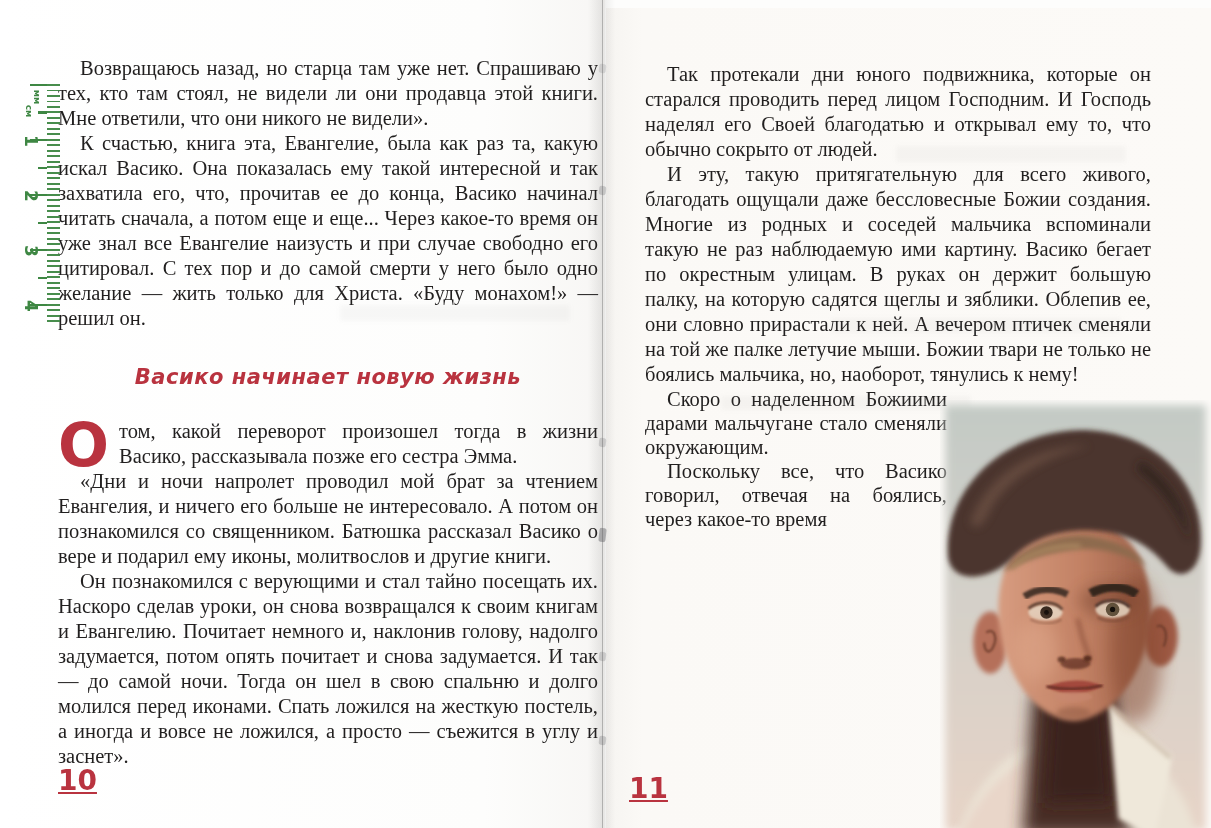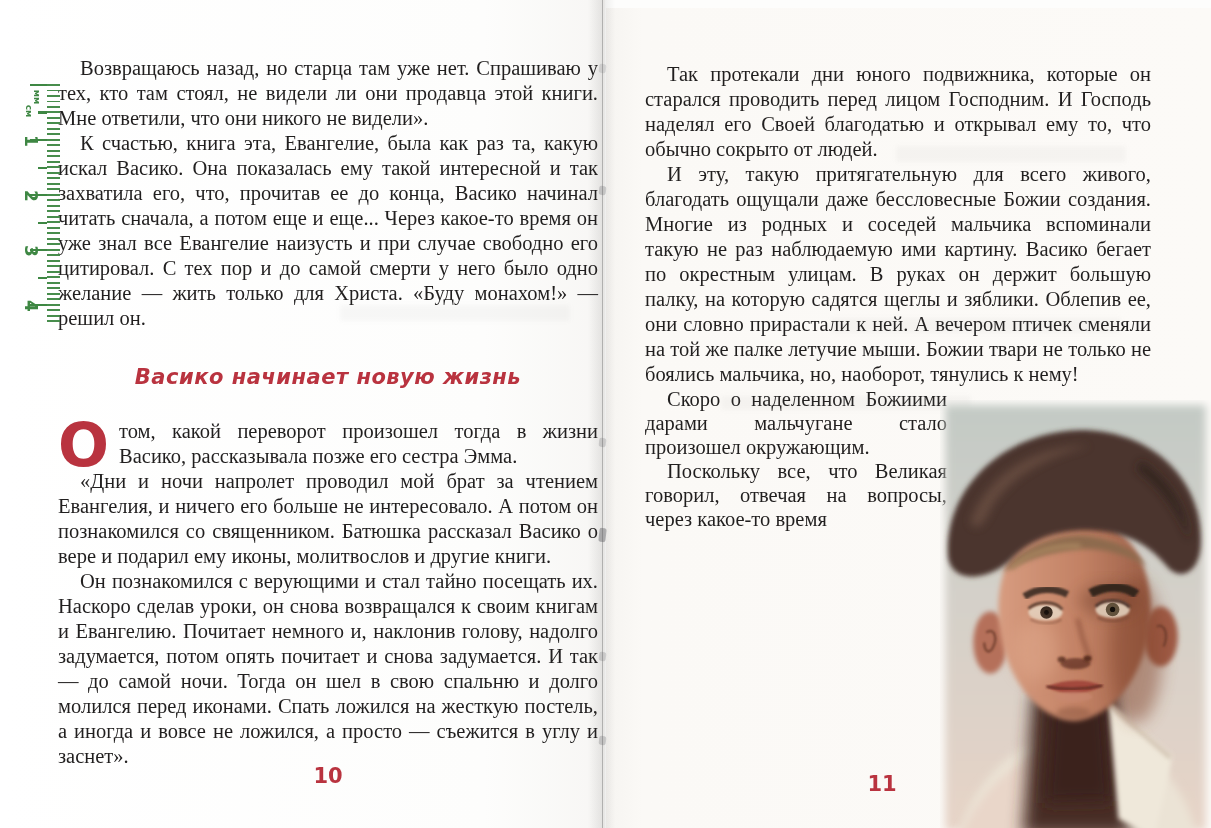--- a/index.html
+++ b/index.html
@@ -31,21 +31,21 @@
 
   .section-heading { font-family:"DejaVu Sans", sans-serif; font-weight:bold; font-style:italic;
                      font-size:21px; color:#b9333f; text-align:center; letter-spacing:0.5px;
                      margin-top:34px; margin-bottom:30px; }
 
   .dropcap-para { text-indent:0 !important; }
   .dropcap { float:left; font-family:"DejaVu Sans", sans-serif; font-weight:bold; color:#b9333f;
              font-size:60px; line-height:48px; padding:2px 10px 0 0; }
 
   .page-number { position:absolute; font-family:"DejaVu Sans", sans-serif; font-weight:bold;
-                 font-size:21px; color:#b9333f; text-align:center; }
+                 font-size:28px; color:#b9333f; text-align:left;text-decoration:underline; }
   .left  .page-number { left:58px;  top:764px; width:540px; }
   .right .page-number { left:23px;  top:764px; width:506px; }
 
   
   .col-row { display:flex; margin-top:0; }
   .narrow-col { width:302px; }
   .narrow-col p.body { line-height:24px; }
 
   
   .ruler { position:absolute; left:26px; top:84px; width:34px; height:238px; z-index:6; }
@@ -106,22 +106,22 @@
     <div class="ghost" style="left:290px; top:138px; width:230px; height:16px;"></div>
     <div class="ghost" style="left:225px; top:310px; width:290px; height:15px;"></div>
     <div class="ghost" style="left:115px; top:388px; width:250px; height:14px;"></div>
 
     <div class="text-block">
       <p class="body">Так протекали дни юного подвижника, которые он старался проводить перед лицом Господним. И Господь наделял его Своей благодатью и открывал ему то, что обычно сокрыто от людей.</p>
       <p class="body">И эту, такую притягательную для всего живого, благодать ощущали даже бессловесные Божии создания. Многие из родных и соседей мальчика вспоминали такую не раз наблюдаемую ими картину. Васико бегает по окрестным улицам. В руках он держит большую палку, на которую садятся щеглы и зяблики. Облепив ее, они словно прирастали к ней. А вечером птичек сменяли на той же палке летучие мыши. Божии твари не только не боялись мальчика, но, наоборот, тянулись к нему!</p>
 
       <div class="col-row">
         <div class="narrow-col">
-          <p class="body">Скоро о наделенном Божиими дарами мальчугане стало произошел окружающим.</p>
-          <p class="body">Поскольку все, что Великая говорил, отвечая на вопросы, через какое-то время</p>
+          <p class="body">Скоро о наделенном Божиими дарами мальчугане стало сменяли окружающим.</p>
+          <p class="body">Поскольку все, что Васико говорил, отвечая на боялись, через какое-то время</p>
         </div>
       </div>
     </div>
 
     <svg class="portrait" width="271" height="436" viewBox="0 0 270 435" xmlns="http://www.w3.org/2000/svg">
       <defs>
         <linearGradient id="bgw" x1="0" y1="0" x2="0" y2="1">
           <stop offset="0" stop-color="#c3cac5"></stop>
           <stop offset="0.45" stop-color="#d4d0c9"></stop>
           <stop offset="1" stop-color="#e7d4c7"></stop>

